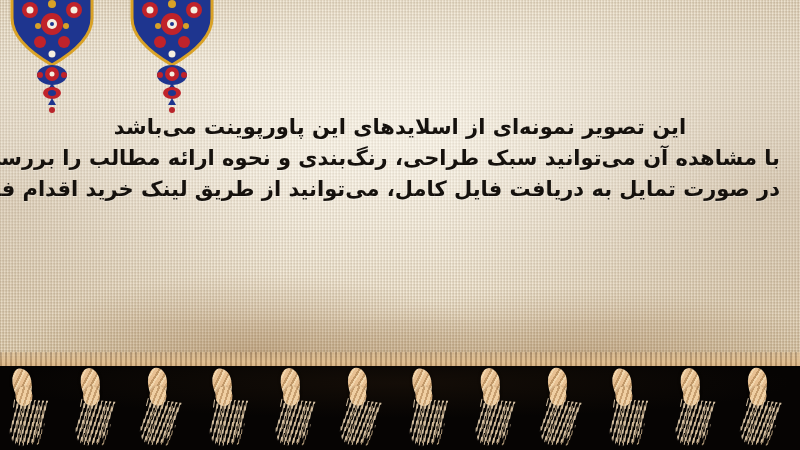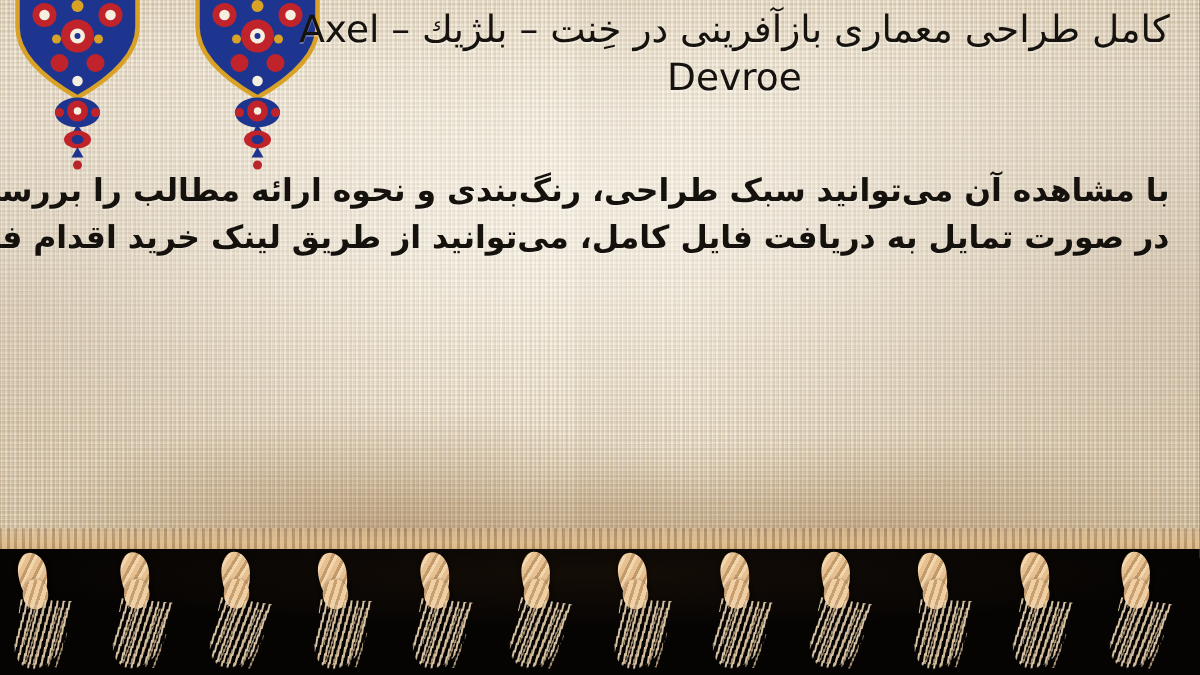--- a/index.html
+++ b/index.html
@@ -319,23 +319,23 @@
       <circle cx="29" cy="12" r="3" fill="#c0232a"></circle>
     <path d="M17 20 L12 28 H22 Z" fill="#1e358f"></path>
   </svg>
   <svg class="pendant-small" style="left:161px; top:86px;" viewBox="0 0 22 22">
     <ellipse cx="11" cy="7" rx="9" ry="6" fill="#c0232a"></ellipse>
     <ellipse cx="11" cy="7" rx="4" ry="3" fill="#1e358f"></ellipse>
     <path d="M11 12 L7 19 H15 Z" fill="#1e358f"></path>
   </svg>
   <span class="dot" style="left:169px; top:107px;"></span>
 
-  <div class="title">کامل طراحی معماری بازآفرینی در خِنت – بلژیك Axel – Devroe</div>
 
   <div class="body-text">
+    <div class="body-line">این تصویر نمونه‌ای از اسلایدهای این پاورپوینت می‌باشد</div>
     <div class="body-line">با مشاهده آن می‌توانید سبک طراحی، رنگ‌بندی و نحوه ارائه مطالب را بررسی نمایید</div>
     <div class="body-line">در صورت تمایل به دریافت فایل کامل، می‌توانید از طریق لینک خرید اقدام فرمایید</div>
   </div>
 
   <div class="fringe-ground"></div>
   <div class="fringe-row" id="fringe-row">
       <div class="tassel" style="left: 6px; transform: rotate(-3deg);">
         <span class="knot"></span>
         <span class="knot2"></span>
         <span class="fan"></span>

